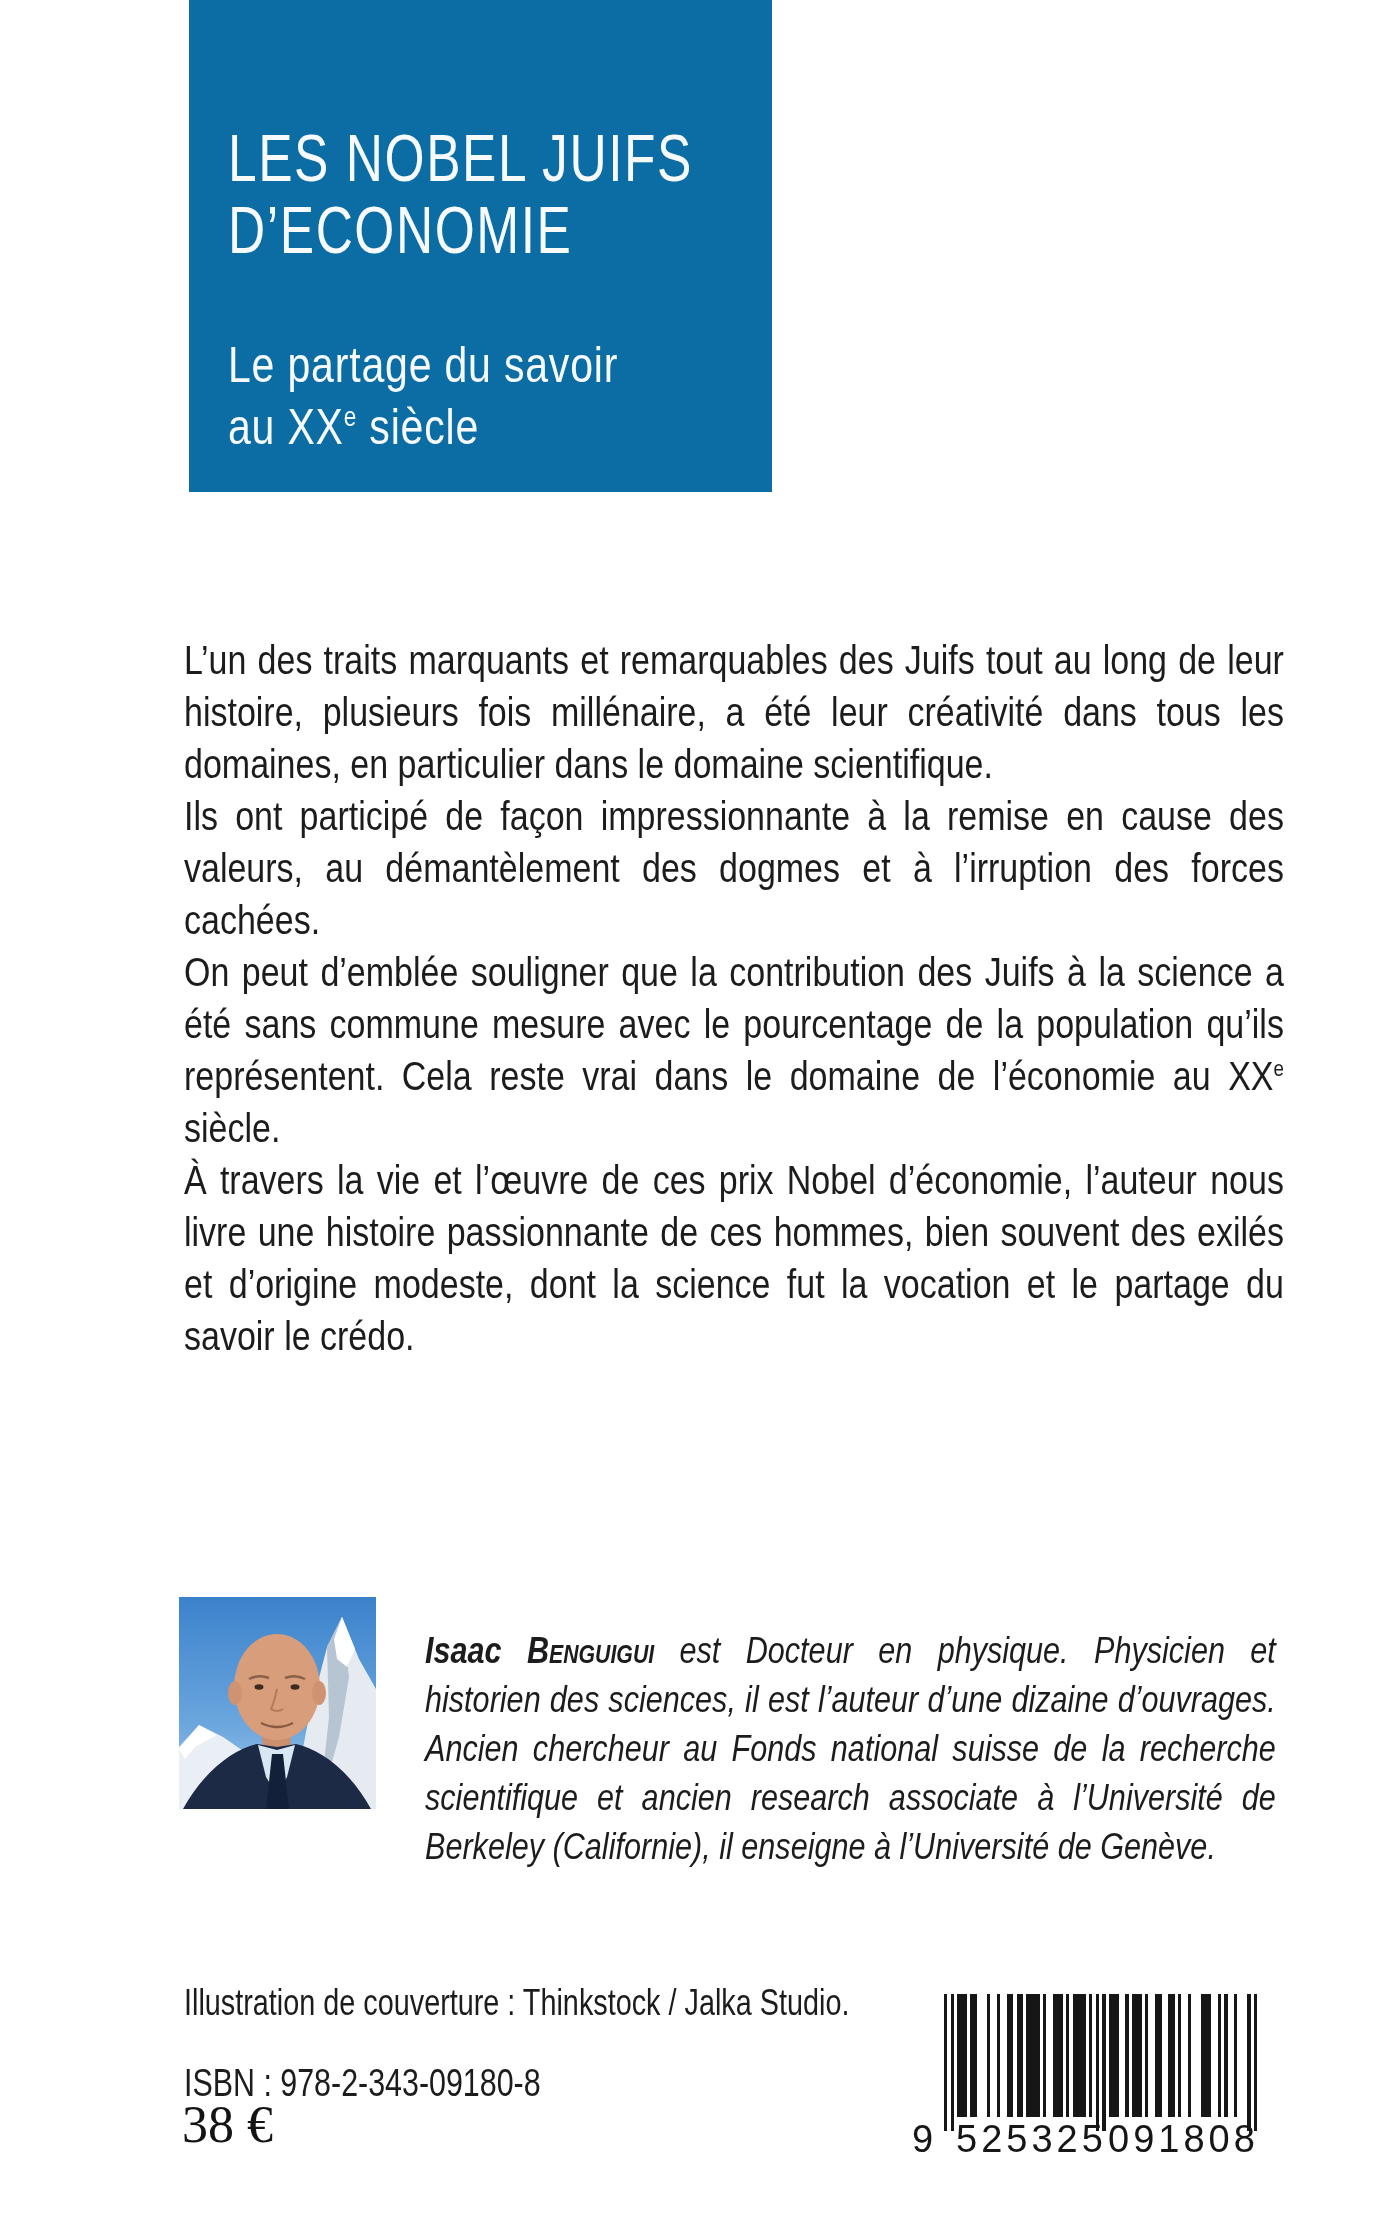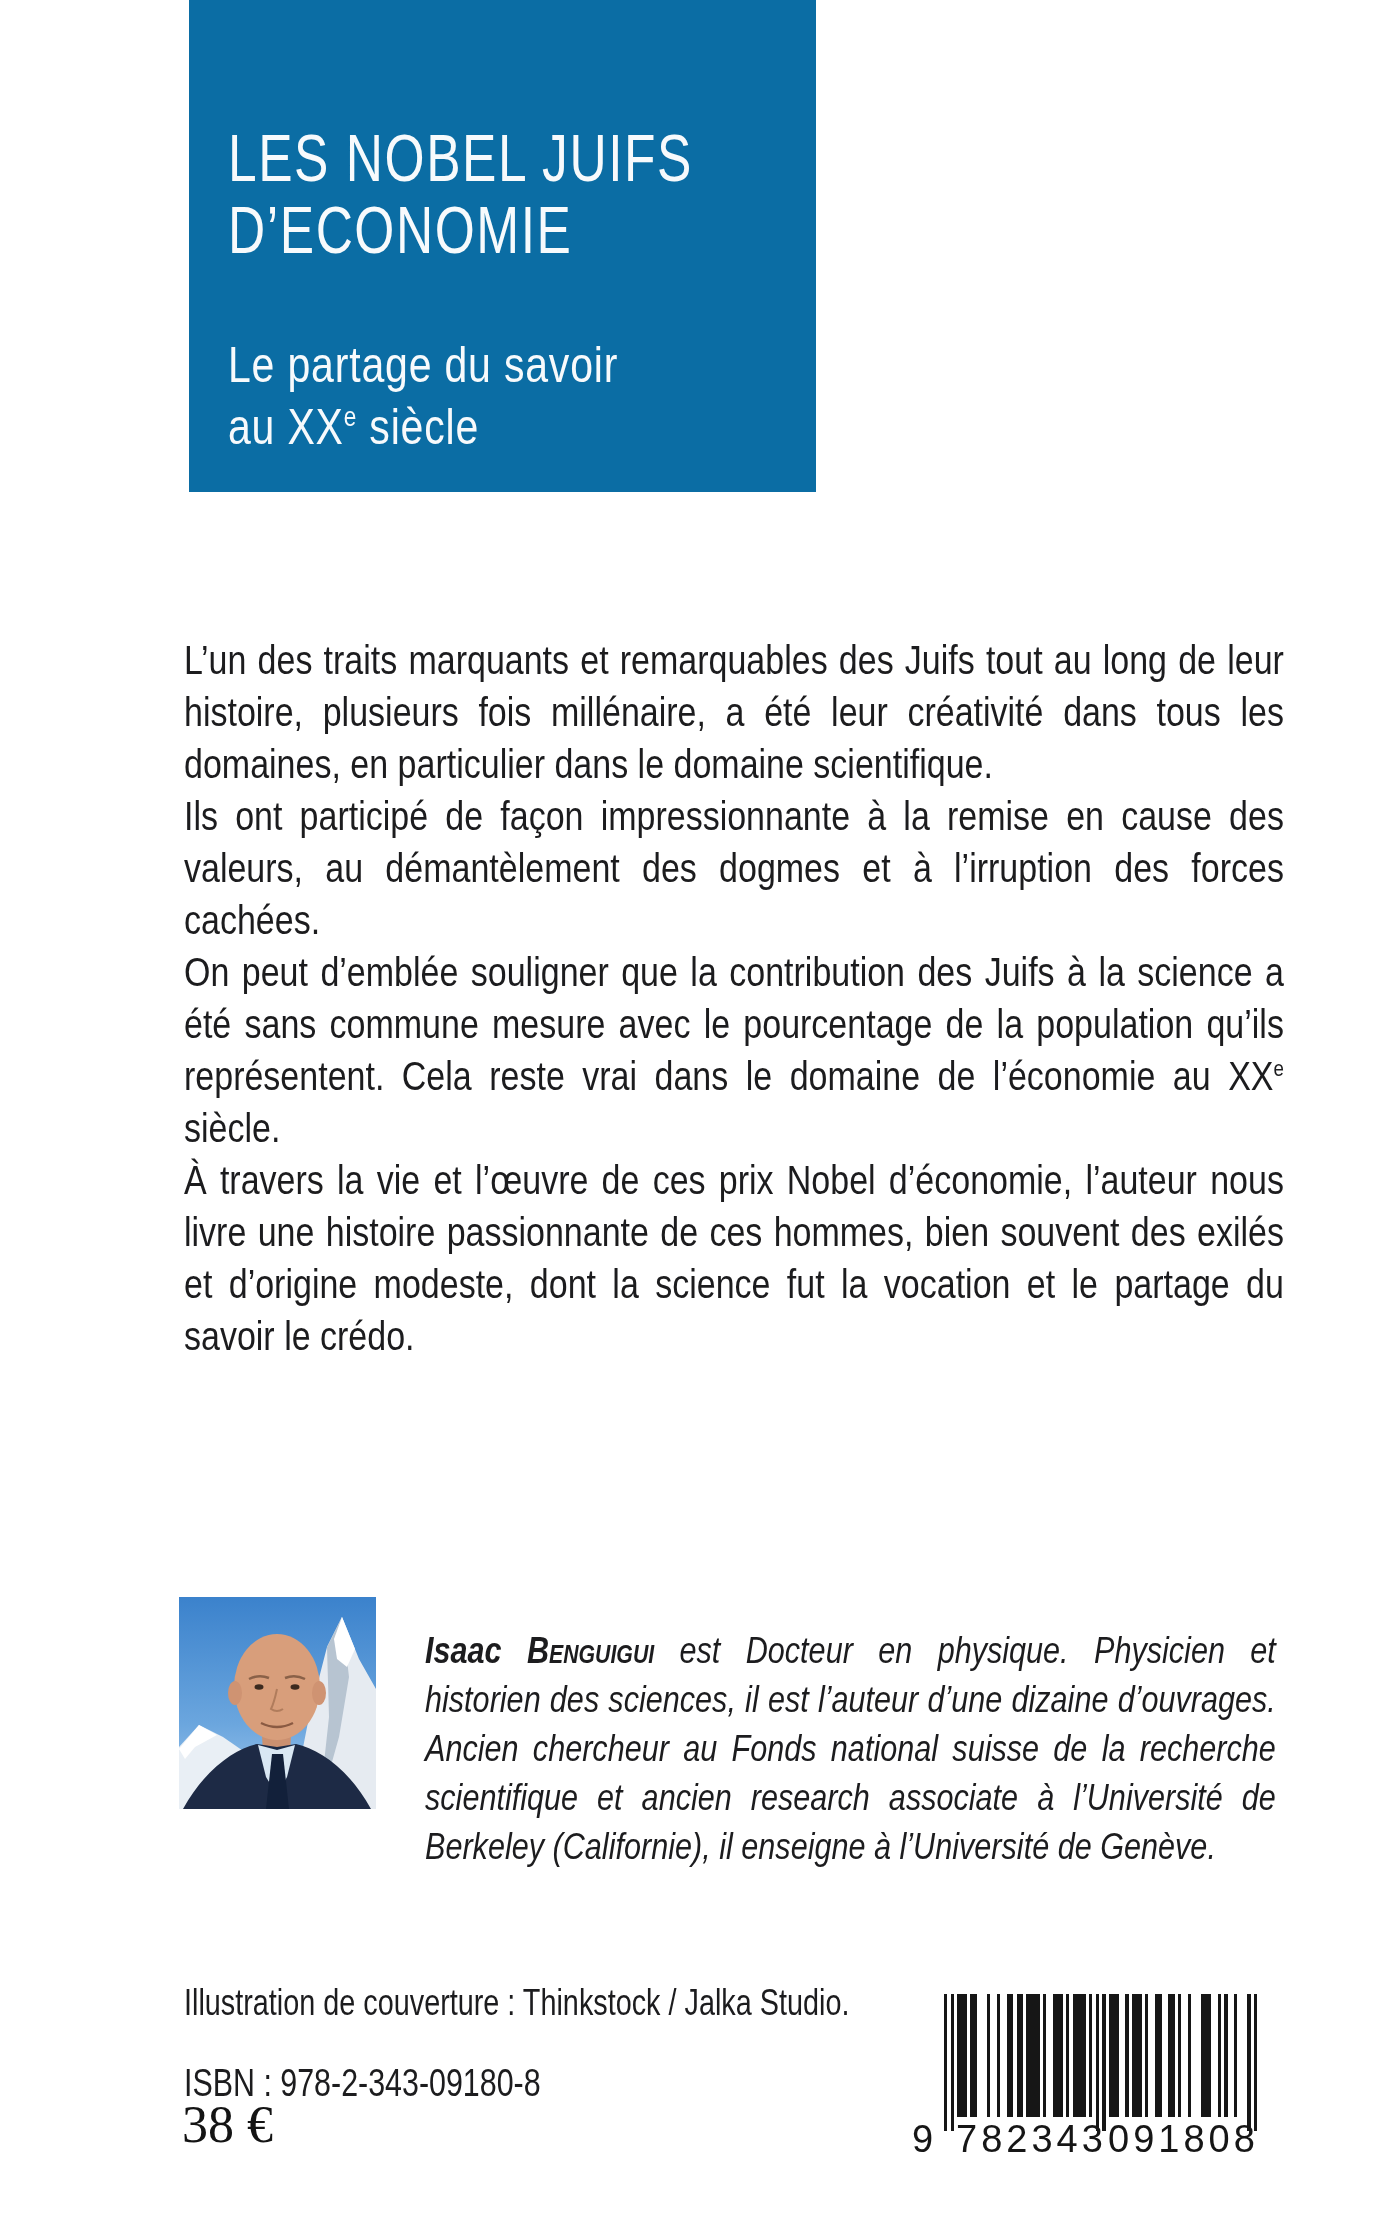--- a/index.html
+++ b/index.html
@@ -6,21 +6,21 @@
   .cover{
     position:relative;
     width:1400px;height:2231px;
     background:#ffffff;
     overflow:hidden;
     font-family:"Liberation Sans", sans-serif;
     color:#1d1d1f;
   }
   
   .title-box{
-    position:absolute;left:189px;top:0;width:627px;height:492px;
+    position:absolute;left:189px;top:0;width:583px;height:492px;
     background:#0b6da4;
   }
   .title{
     position:absolute;left:39px;top:122px;
     font-size:66px;line-height:72px;letter-spacing:2px;
     color:#f7fafc;white-space:nowrap;
     transform:scaleX(0.78);transform-origin:left top;
   }
   .subtitle{
     position:absolute;left:39px;top:334px;
@@ -250,16 +250,16 @@
       <div class="bc-module"></div>
       <div class="bc-module on"></div>
       <div class="bc-module"></div>
       <div class="bc-module"></div>
       <div class="bc-module"></div>
       <div class="bc-module on guard"></div>
       <div class="bc-module guard"></div>
       <div class="bc-module on guard"></div>
     </div>
   <div class="bc-digit-9">9</div>
-  <div class="bc-digits-1">782343</div>
+  <div class="bc-digits-1">525325</div>
   <div class="bc-digits-2">091808</div>
 
 </div>
 
 </body></html>

